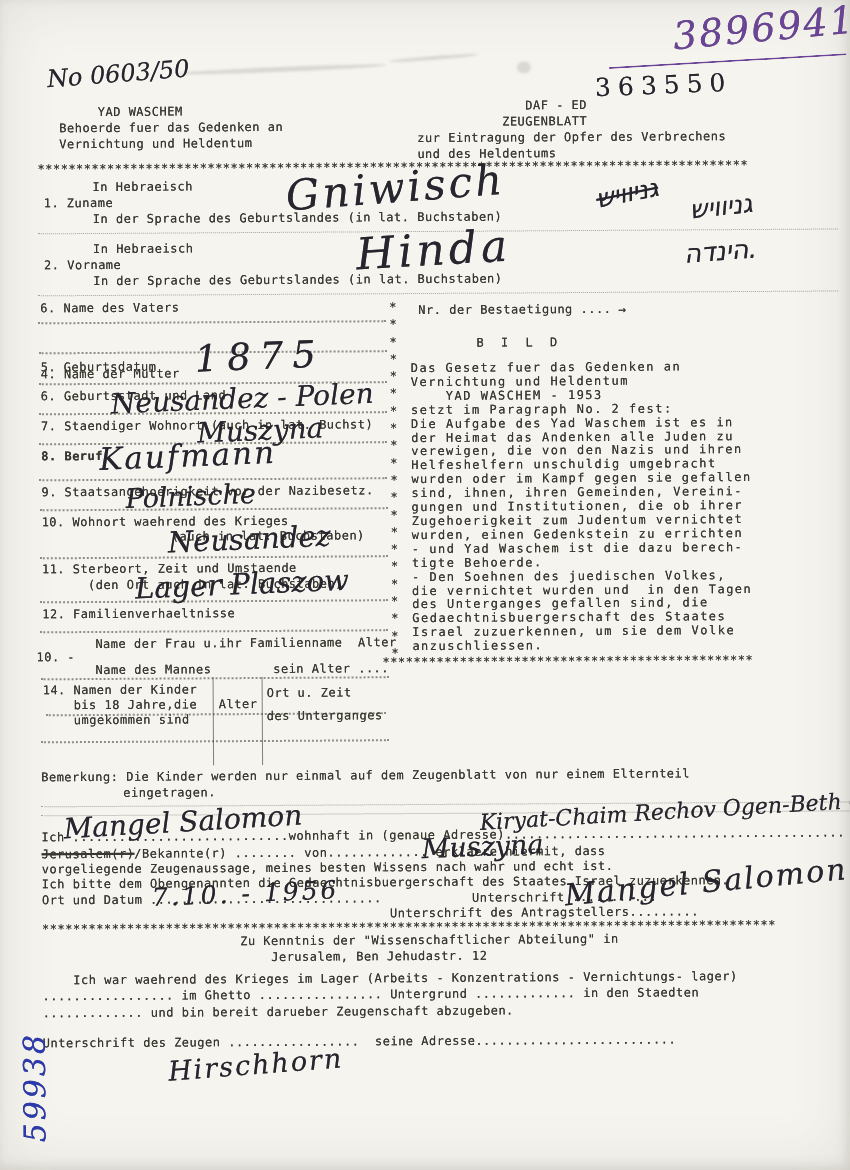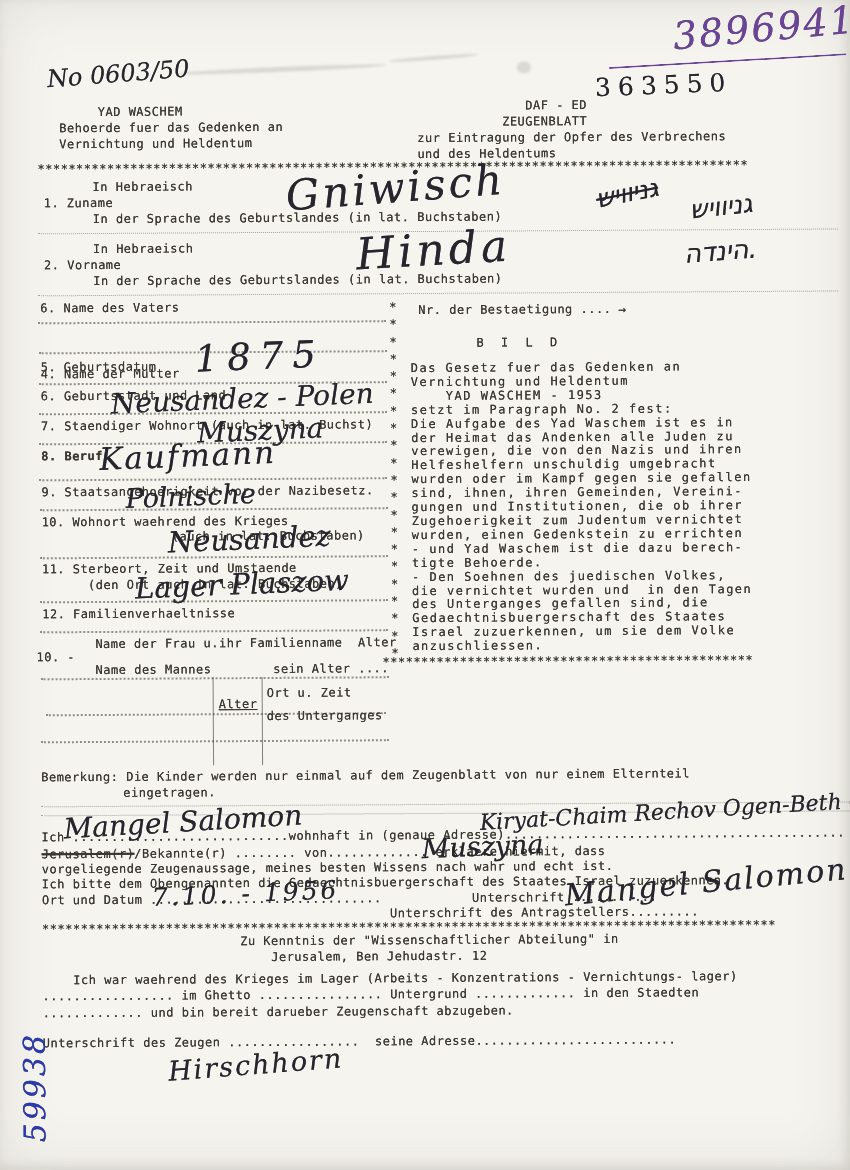--- a/index.html
+++ b/index.html
@@ -101,21 +101,24 @@
   <div class="dotline" style="left:40px;top:599px;width:348px;"></div>
 
   <div class="tw" style="left:42px;top:605px;">12. Familienverhaeltnisse</div>
   <div class="dotline" style="left:40px;top:629px;width:348px;"></div>
 
   <div class="tw" style="left:95px;top:635px;">Name der Frau u.ihr Familienname  Alter</div>
   <div class="tw" style="left:36px;top:648px;">10. -</div>
   <div class="tw" style="left:95px;top:661px;">Name des Mannes        sein Alter ....</div>
   <div class="dotline" style="left:40px;top:676px;width:348px;"></div>
 
-  <div class="tw" style="left:218px;top:696px;text-decoration:underline;">Alter</div>
+  <div class="tw ml" style="left:42px;top:681px;line-height:15px;">14. Namen der Kinder
+    bis 18 Jahre,die
+    umgekommen sind</div>
+  <div class="tw" style="left:218px;top:696px;">Alter</div>
   <div class="tw ml" style="left:266px;top:681px;line-height:23px;">Ort u. Zeit
 des Unterganges</div>
   <div class="vline" style="left:212px;top:676px;height:88px;"></div>
   <div class="vline" style="left:261px;top:676px;height:88px;"></div>
   <div class="dotline" style="left:45px;top:712px;width:340px;"></div>
   <div class="dotline" style="left:40px;top:739px;width:348px;"></div>
 
   <div class="tw starcol" style="left:391px;top:299px;">*
 *
 *

